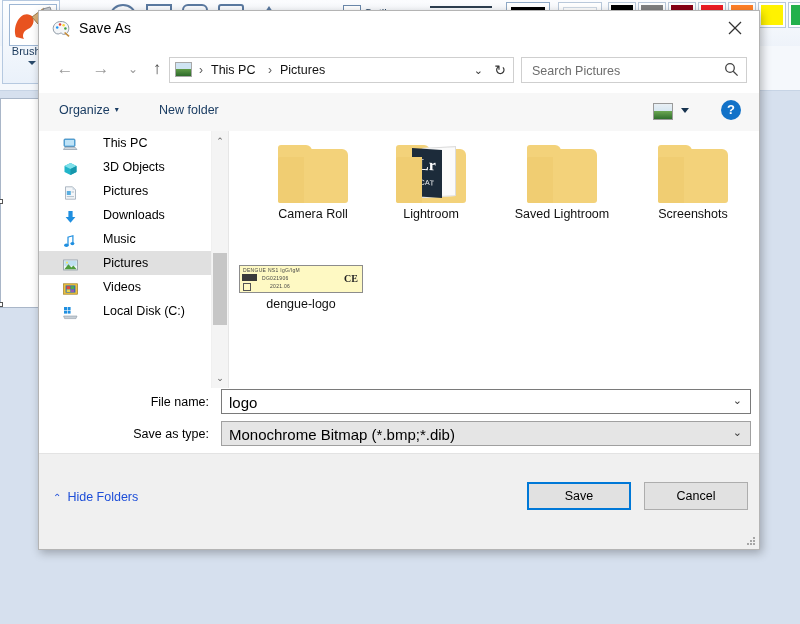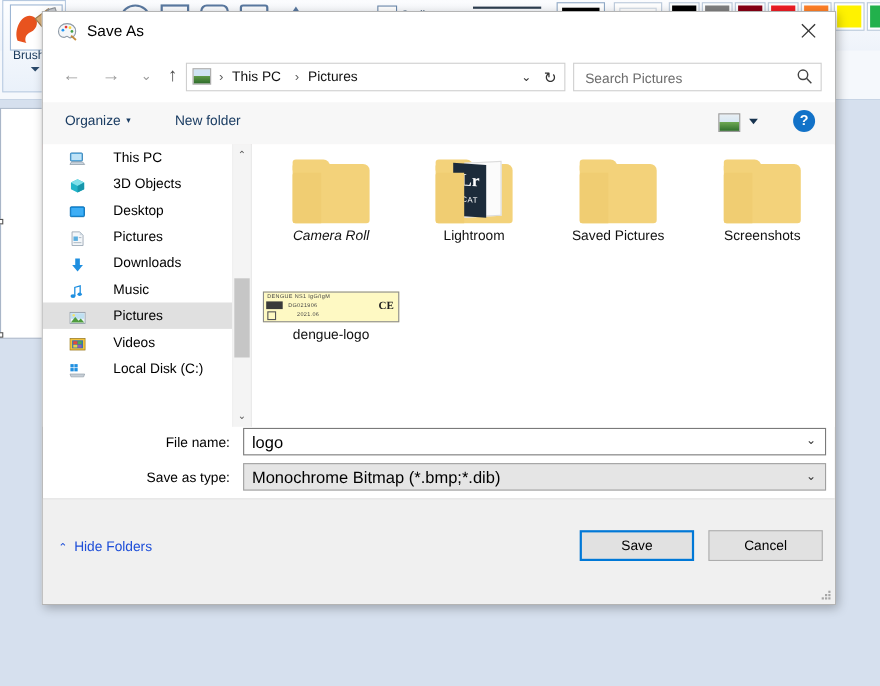--- a/index.html
+++ b/index.html
@@ -833,29 +833,20 @@
         <span class="tree-ico">
           <svg width="15" height="14" viewBox="0 0 15 14">
             <path d="M7.5 1 L13.5 4 L13.5 10 L7.5 13 L1.5 10 L1.5 4 Z" fill="#21b5c9"></path>
             <path d="M7.5 1 L13.5 4 L7.5 7 L1.5 4 Z" fill="#7fe0ea"></path>
             <path d="M7.5 7 L13.5 4 L13.5 10 L7.5 13 Z" fill="#1696ab"></path>
           </svg>
         </span>
         <span class="tree-label">3D Objects</span>
       </div>
 
-      <div class="tree-item">
-        <span class="tree-ico">
-          <svg width="15" height="14" viewBox="0 0 15 14">
-            <rect x="0.8" y="2" width="13" height="9" rx="1" fill="#0f8ee0" stroke="#0a6cb0" stroke-width=".8"></rect>
-            <rect x="1.8" y="3" width="11" height="7" fill="#3eaef5"></rect>
-          </svg>
-        </span>
-        <span class="tree-label">Desktop</span>
-      </div>
 
       <div class="tree-item">
         <span class="tree-ico">
           <svg width="15" height="14" viewBox="0 0 15 14">
             <path d="M2.5 0.8 L9.5 0.8 L12.5 3.8 L12.5 13.2 L2.5 13.2 Z" fill="#f3f6f9" stroke="#9aa7b4" stroke-width=".8"></path>
             <path d="M9.5 0.8 L12.5 3.8 L9.5 3.8 Z" fill="#cdd7e1"></path>
             <rect x="3.8" y="5" width="4" height="4" fill="#5aaee0"></rect>
             <line x1="8.6" y1="6" x2="11" y2="6" stroke="#9aa7b4" stroke-width=".7"></line>
             <line x1="3.8" y1="10.6" x2="11" y2="10.6" stroke="#9aa7b4" stroke-width=".7"></line>
           </svg>
@@ -926,21 +917,21 @@
 
     <div id="navscroll">
       <div class="arrow" id="ns-up">⌃</div>
       <div id="ns-thumb"></div>
       <div class="arrow" id="ns-down">⌄</div>
     </div>
     <div id="pane-divider"></div>
 
     <div id="filepane">
 
-      <div class="file-item" style="left:10px; top:12px;font-style:italic;">
+      <div class="file-item" style="left:22px; top:12px;">
         <div class="folder-ico">
           <div class="folder-tab"></div>
             <div class="folder-back"></div>
             <div class="folder-front"></div>
         </div>
         <div class="file-label">Camera Roll</div>
       </div>
 
       <div class="file-item" style="left:140px; top:12px;">
         <div class="folder-ico">
@@ -955,21 +946,21 @@
         </div>
         <div class="file-label">Lightroom</div>
       </div>
 
       <div class="file-item" style="left:271px; top:12px;">
         <div class="folder-ico">
           <div class="folder-tab"></div>
             <div class="folder-back"></div>
             <div class="folder-front"></div>
         </div>
-        <div class="file-label">Saved Pictures</div>
+        <div class="file-label">Saved Lightroom</div>
       </div>
 
       <div class="file-item" style="left:402px; top:12px;">
         <div class="folder-ico">
           <div class="folder-tab"></div>
             <div class="folder-back"></div>
             <div class="folder-front"></div>
         </div>
         <div class="file-label">Screenshots</div>
       </div>

